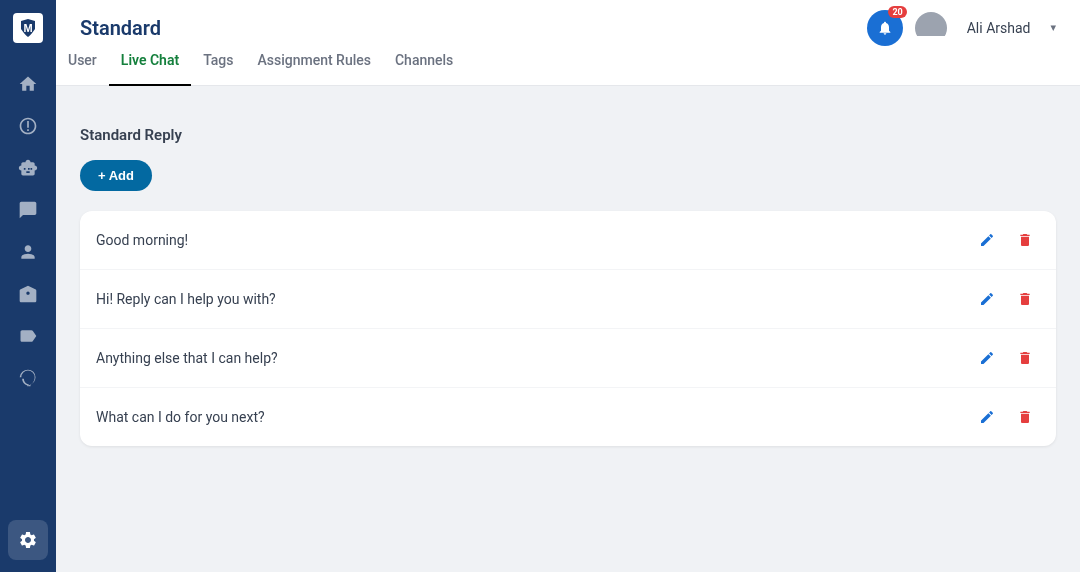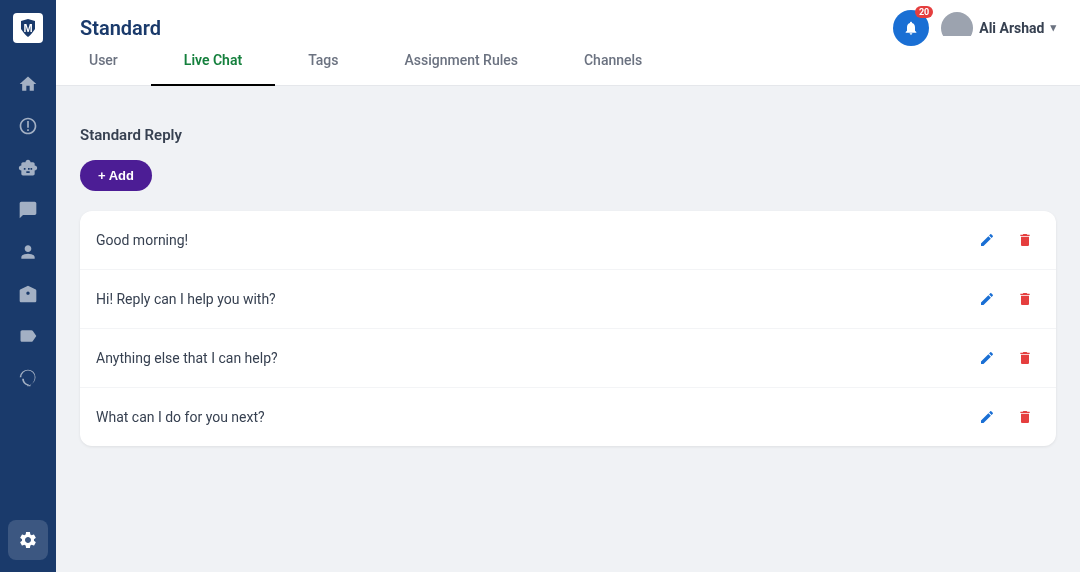--- a/index.html
+++ b/index.html
@@ -116,25 +116,25 @@
       font-size: 9px;
       font-weight: 700;
       border-radius: 10px;
       padding: 1px 4px;
       min-width: 18px;
       text-align: center;
     }
     .user-menu {
       display: flex;
       align-items: center;
-      gap: 6px;
+      gap: 20px;
       cursor: pointer;
       color: #374151;
       font-size: 14px;
-      font-weight: 700;
+      font-weight: 400;
     }
     .user-avatar {
       width: 32px;
       height: 32px;
       background: #9ca3af;
       border-radius: 50%;
     }
     .chevron-down { font-size: 11px; color: #6b7280; }
 
     
@@ -149,40 +149,40 @@
       display: flex;
       align-items: center;
       gap: 0;
       margin-bottom: 20px;
       border-bottom: 1px solid #e5e7eb;
       background: #fff;
       margin: -20px -24px 20px -24px;
       padding: 0 24px;
     }
     .tab {
-      padding: 16px 33px;
+      padding: 16px 12px;
       font-size: 14px;
       font-weight: 500;
       color: #6b7280;
       cursor: pointer;
       border-bottom: 2px solid transparent;
       margin-bottom: -1px;
     }
     .tab.active { color: #15803d; border-bottom: 2px solid #000000; font-weight: 600; }
 
     
     .section-title {
       font-size: 15px;
       font-weight: 600;
       color: #374151;
       margin-bottom: 16px;
     }
 
     .add-btn {
-      background: #4c1d95;
+      background: #0369a1;
       color: #fff;
       border: none;
       border-radius: 20px;
       padding: 8px 18px;
       font-size: 13px;
       font-weight: 600;
       cursor: pointer;
       margin-bottom: 20px;
       display: inline-flex;
       align-items: center;

